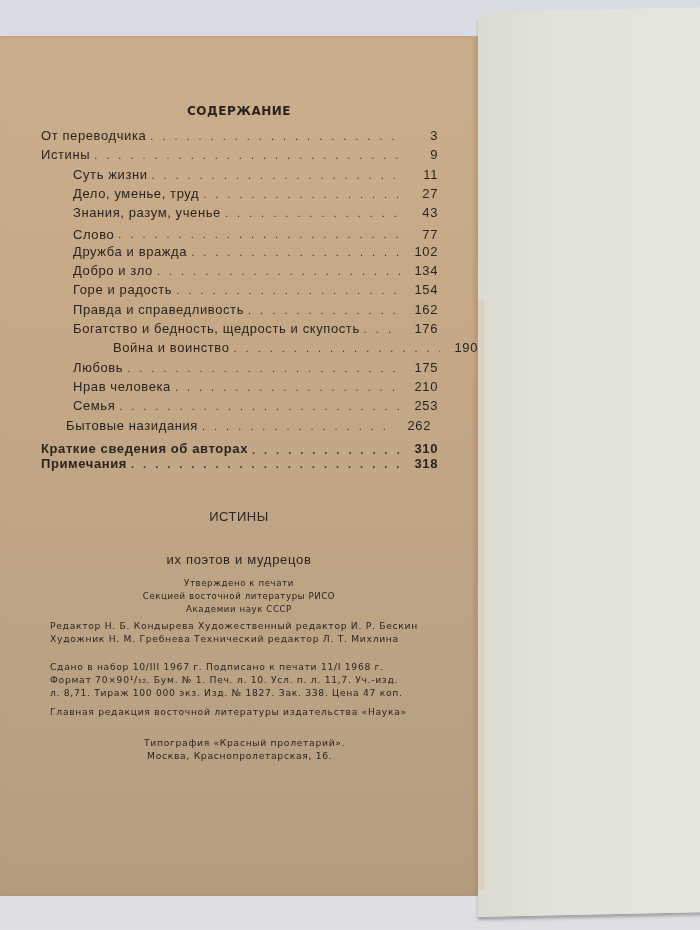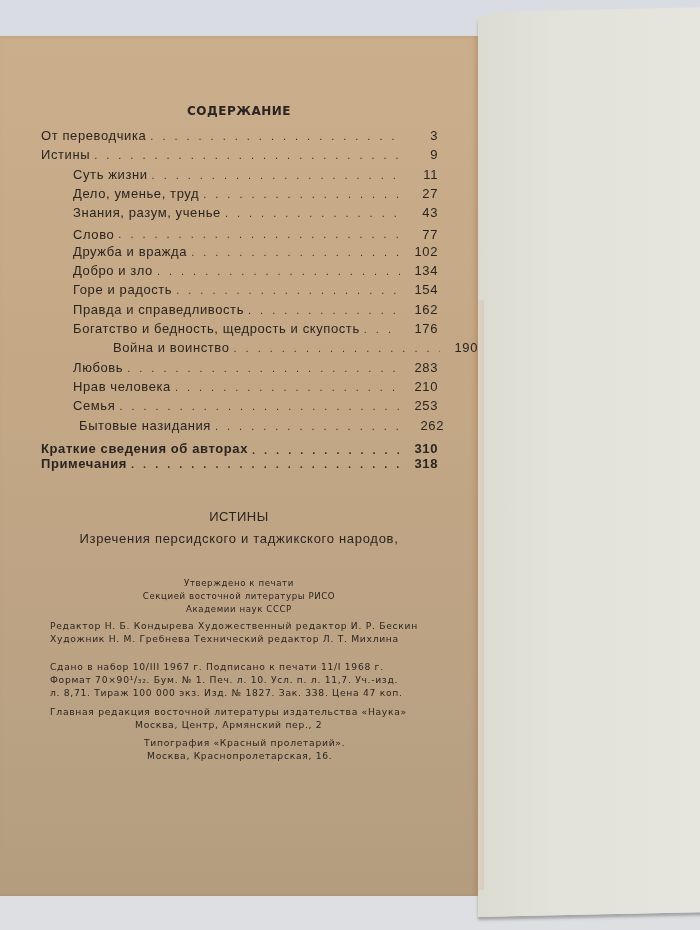--- a/index.html
+++ b/index.html
@@ -134,69 +134,68 @@
         <span class="page">176</span>
       </div>
       <div class="toc-row" style="left: 73px; width: 365px; top: 212.3px; margin-left: 40px;">
         <span class="label">Война и воинство</span>
         <span class="dots">............................................................</span>
         <span class="page">190</span>
       </div>
       <div class="toc-row" style="left: 73px; width: 365px; top: 231.6px;">
         <span class="label">Любовь</span>
         <span class="dots">............................................................</span>
-        <span class="page">283</span>
+        <span class="page">175</span>
       </div>
       <div class="toc-row" style="left: 73px; width: 365px; top: 250.9px;">
         <span class="label">Нрав человека</span>
         <span class="dots">............................................................</span>
         <span class="page">210</span>
       </div>
       <div class="toc-row" style="left: 73px; width: 365px; top: 270.2px;">
         <span class="label">Семья</span>
         <span class="dots">............................................................</span>
         <span class="page">253</span>
       </div>
-      <div class="toc-row" style="left: 79px; width: 365px; top: 289.5px;">
+      <div class="toc-row" style="left: 66px; width: 365px; top: 289.5px;">
         <span class="label">Бытовые назидания</span>
         <span class="dots">............................................................</span>
         <span class="page">262</span>
       </div>
       <div class="toc-row bold-row" style="left: 41px; width: 397px; top: 308.8px; align-items: flex-end;">
         <span class="label">Краткие сведения об авторах</span>
         <span class="dots">............................................................</span>
         <span class="page">310</span>
       </div>
       <div class="toc-row bold-row" style="left: 41px; width: 397px; top: 328.1px;">
         <span class="label">Примечания</span>
         <span class="dots">............................................................</span>
         <span class="page">318</span>
       </div>
     </div>
 
   <div class="center book-title">ИСТИНЫ</div>
-  <div class="center subtitle sub1">Изречения персидского и таджикского народов,</div>
+  <div class="center subtitle sub2">их поэтов и мудрецов</div>
 
   <div class="center small a1">Утверждено к печати</div>
   <div class="center small a2">Секцией восточной литературы РИСО</div>
   <div class="center small a3">Академии наук СССР</div>
 
   <div class="block credits">
     <div>Редактор Н. Б. Кондырева Художественный редактор И. Р. Бескин</div>
     <div>Художник Н. М. Гребнева Технический редактор Л. Т. Михлина</div>
   </div>
 
   <div class="block imprint">
     <div>Сдано в набор  10/III 1967 г.  Подписано к  печати 11/I 1968 г.</div>
     <div>Формат 70×90¹/₃₂. Бум. № 1. Печ. л. 10. Усл. п. л. 11,7. Уч.-изд.</div>
     <div>л. 8,71. Тираж 100 000 экз. Изд. № 1827. Зак. 338. Цена 47 коп.</div>
   </div>
 
   <div class="block publisher">
     <div>Главная редакция восточной литературы издательства «Наука»</div>
-    <div class="pub-addr">Москва, Центр, Армянский пер., 2</div>
   </div>
 
   <div class="block printer">
     <div>Типография «Красный пролетарий».</div>
     <div class="p2">Москва, Краснопролетарская, 16.</div>
   </div>
 </div>
 
 </body></html>

